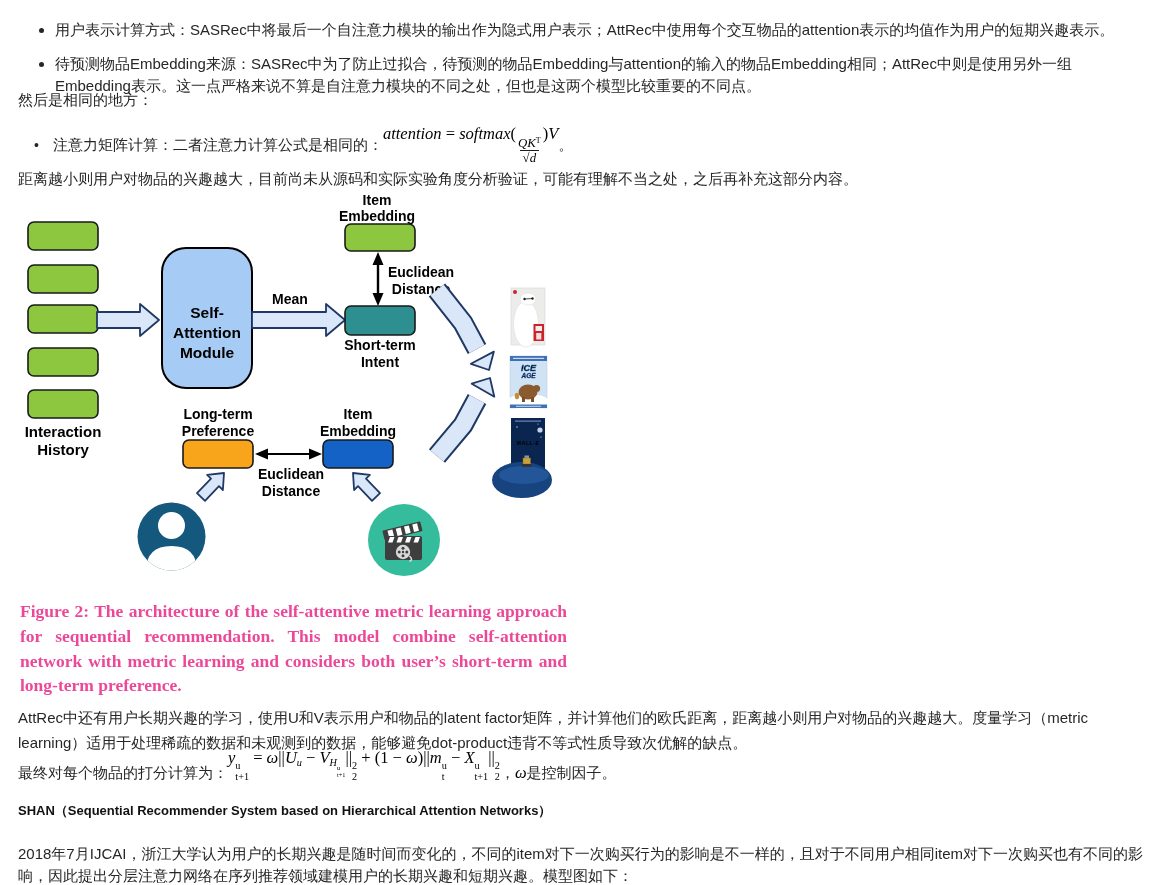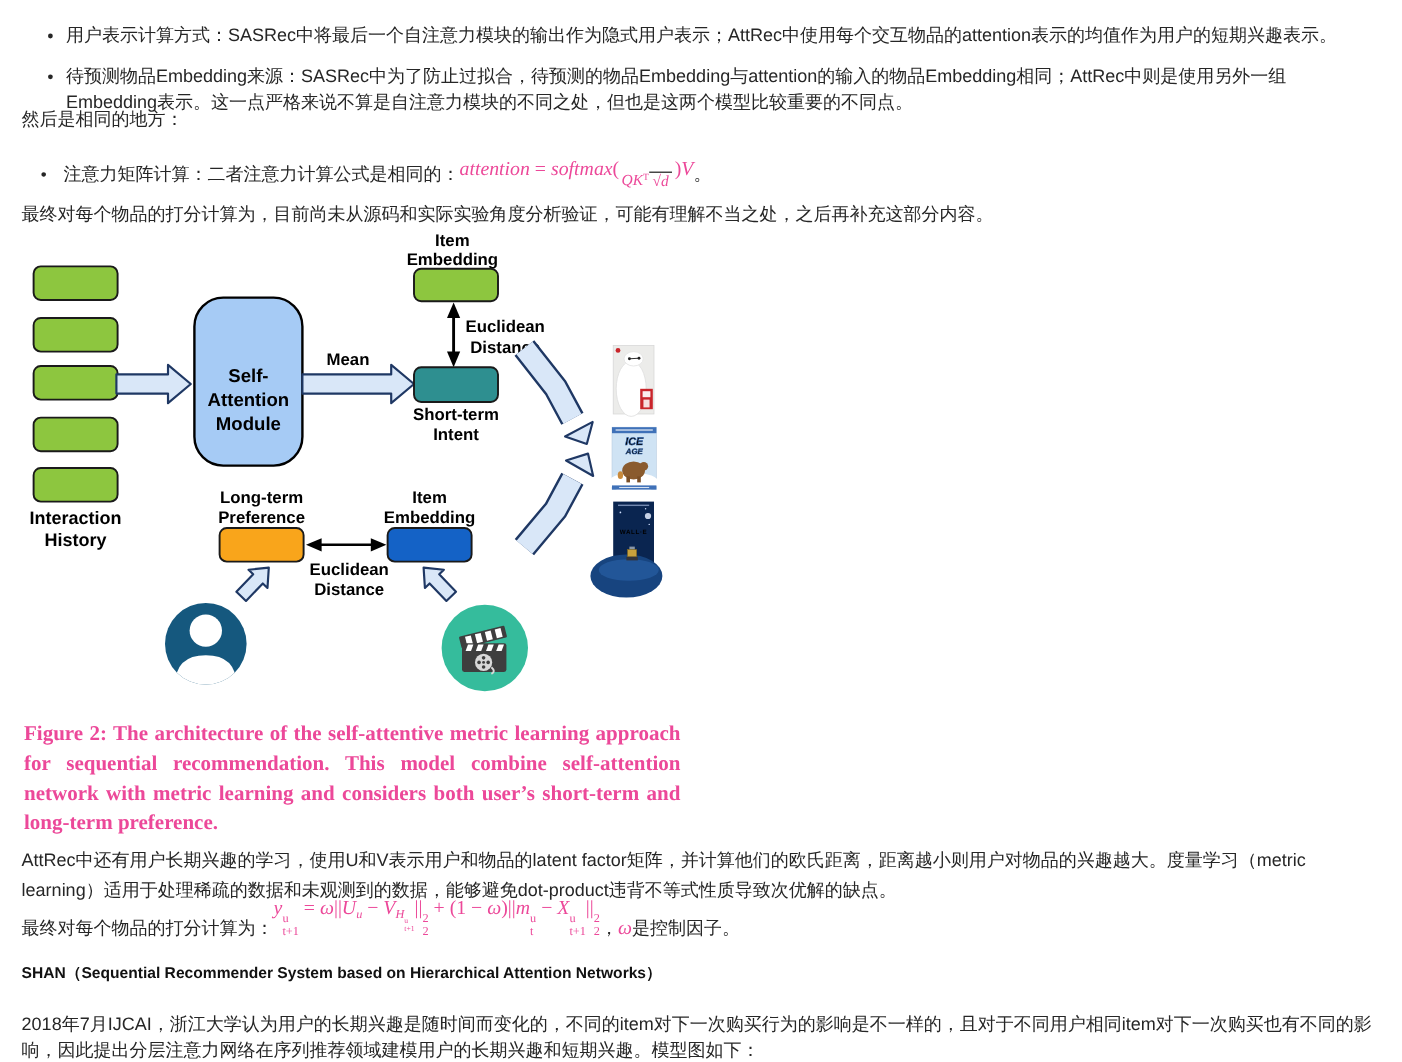--- a/index.html
+++ b/index.html
@@ -10,27 +10,27 @@
   .abs{position:absolute;}
   .para{left:18px;width:1130px;line-height:22px;}
 
   ul.bullets{margin:0;padding:0 0 0 37px;list-style:disc outside;top:2px;left:18px;width:1091px;}
   ul.bullets li{line-height:22px;margin-top:17px;}
   ul.bullets li + li{margin-top:12px;}
 
   .fbullet{left:18px;width:1130px;display:flex;align-items:center;height:38px;}
   .fbullet::before{content:"•";margin:0 14px 0 16px;font-size:14px;}
 
-  .math{font-family:"Liberation Serif","DejaVu Serif",serif;font-size:16.5px;color:#ec4899;white-space:nowrap;}
+  .math{font-family:"Liberation Serif","DejaVu Serif",serif;font-size:16.5px;color:#000000;white-space:nowrap;}
   .math i{font-style:italic;}
   .sup{font-size:62%;vertical-align:0.5em;}
   .sub{font-size:62%;vertical-align:-0.3em;}
   .ss{display:inline-flex;flex-direction:column;align-items:flex-start;font-size:62%;line-height:1.05;vertical-align:-0.5em;}
   .ss .s-sub{margin-top:1px;}
-  .frac{display:inline-flex;flex-direction:row;align-items:center;font-size:78%;line-height:1.15;vertical-align:-0.6em;margin:0 2px;}
+  .frac{display:inline-flex;flex-direction:column;align-items:center;font-size:78%;line-height:1.15;vertical-align:-0.6em;margin:0 2px;}
   .frac .den{border-top:1.3px solid #1a1a1a;padding:0 3px;}
 
   .caption{left:20px;top:599px;width:547px;font-family:"Liberation Serif","DejaVu Serif",serif;
            font-weight:700;font-size:17.5px;line-height:24.8px;color:#ec4899;text-align:justify;}
 
   .attrec-p{top:705px;line-height:25px;}
   .score-line{left:18px;top:753px;height:30px;display:flex;align-items:flex-end;white-space:nowrap;}
   .shan-h{left:18px;top:802px;font-size:13px;font-weight:700;color:#111;}
   .shan-p{top:843px;width:1142px;}
 
@@ -50,21 +50,21 @@
 
   <div class="abs fbullet" style="top:126px">
     <span>注意力矩阵计算：二者注意力计算公式是相同的：</span>
     <span class="math"><i>attention</i> = <i>softmax</i>(<span class="frac">
           <span class="num"><i>QK</i><span class="sup">T</span></span>
           <span class="den">√<i>d</i></span>
         </span>)<i>V</i></span>
     <span>。</span>
   </div>
 
-  <p class="abs para" style="top:168px;margin:0">最终对每个物品的打分计算为，目前尚未从源码和实际实验角度分析验证，可能有理解不当之处，之后再补充这部分内容。</p>
+  <p class="abs para" style="top:168px;margin:0">距离越小则用户对物品的兴趣越大，目前尚未从源码和实际实验角度分析验证，可能有理解不当之处，之后再补充这部分内容。</p>
 
   <svg class="abs" style="left:0;top:190px" width="580" height="390" viewBox="0 0 580 390">
     <defs>
       <clipPath id="userClip">
           <circle cx="171.5" cy="346.5" r="34"></circle>
         </clipPath>
     </defs>
 
     <g>
       <rect x="28" y="32" width="70" height="28" rx="6" fill="#8DC63F" stroke="#1a1a1a" stroke-width="1.6"></rect>

